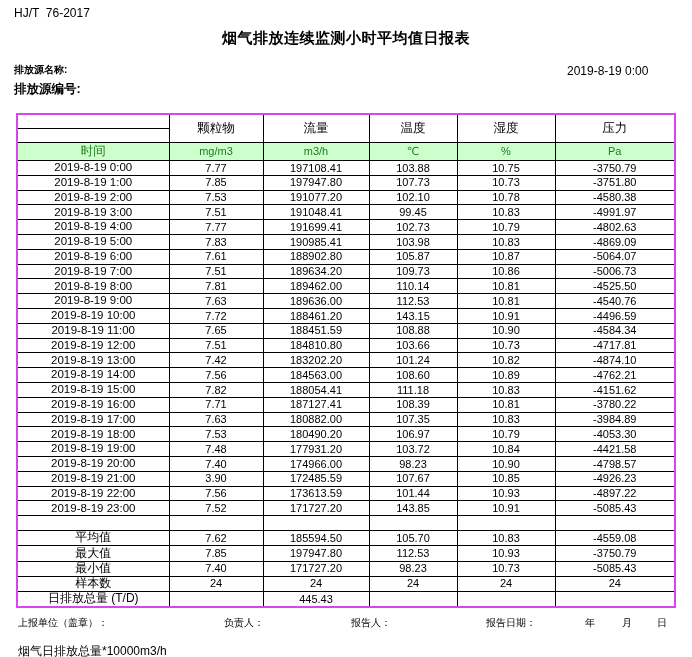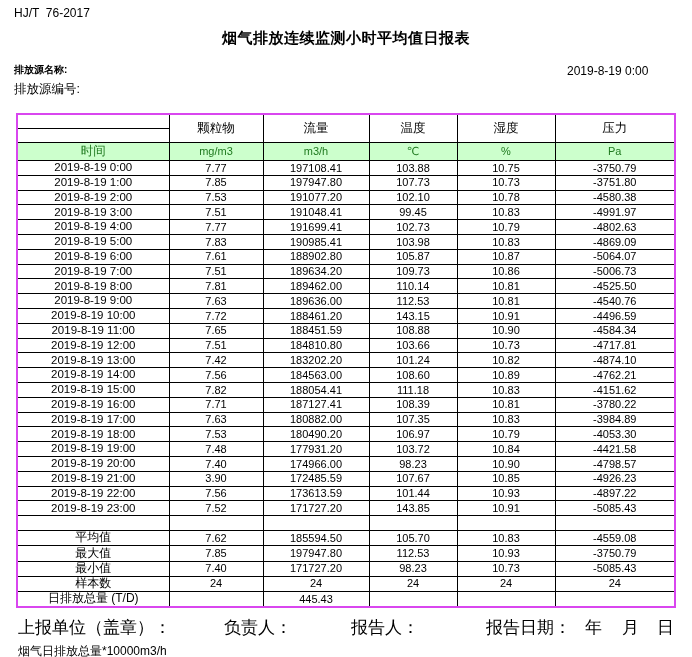--- a/index.html
+++ b/index.html
@@ -2,40 +2,40 @@
 <html><head>
 <meta charset="utf-8">
 <style>
   html,body{margin:0;padding:0;}
   body{width:692px;height:657px;background:#ffffff;position:relative;overflow:hidden;
        font-family:"Liberation Sans","DejaVu Sans",sans-serif;color:#000;}
   .abs{position:absolute;}
   #standard{left:14px;top:6px;font-size:12px;font-weight:normal;white-space:pre;}
   #title{left:0;top:29px;width:692px;text-align:center;font-size:15px;font-weight:bold;letter-spacing:0.5px;}
   #src-name{left:14px;top:63px;font-size:10px;font-weight:bold;}
-  #src-id{left:14px;top:81px;font-size:12.5px;font-weight:normal;}
+  #src-id{left:14px;top:81px;font-size:12.5px;font-weight:bold;}
   #datetime{left:567px;top:64px;font-size:12px;}
   table#report{position:absolute;left:16px;top:113px;border-collapse:collapse;table-layout:fixed;
         font-size:11px;border:2px solid #d946ef;}
   col.c-time{width:152px}col.c-pm{width:94px}col.c-flow{width:106px}
   col.c-temp{width:88px}col.c-hum{width:98px}col.c-pres{width:120px}
   #report th,#report td{border:1px solid #000;text-align:center;vertical-align:middle;padding:0;
         font-weight:normal;white-space:nowrap;overflow:hidden;line-height:1.15;}
   .split-row td{height:13px;}
   .pollutant-cell{font-size:12.5px;}
   .unit-row td{height:17px;background:var(--header-band-bg,#ccffcc);
                color:var(--header-band-text,#1f7a1f);font-size:11px;}
   .unit-row .time-label{font-size:12.5px;}
   .data-row td{height:13.8px;}
   .empty-row td{height:14px;}
   .summary-row td{height:14.2px;}
   .summary-row .row-label,.data-row .row-label{font-size:11.5px;}
   .summary-row .row-label{font-size:12px;}
   #footer-note{left:18px;top:615px;font-size:12px;margin-top:28px;}
-  .sign{top:616px;font-size:17px;}
+  .sign{top:616px;font-size:10px;}
 </style>
 </head>
 <body style="--header-band-bg: #ccffcc; --header-band-text: #1f7a1f;">
 
 <div class="abs" id="standard">HJ/T  76-2017</div>
 <div class="abs" id="title">烟气排放连续监测小时平均值日报表</div>
 <div class="abs" id="src-name">排放源名称:</div>
 <div class="abs" id="datetime">2019-8-19 0:00</div>
 <div class="abs" id="src-id">排放源编号:</div>
 

